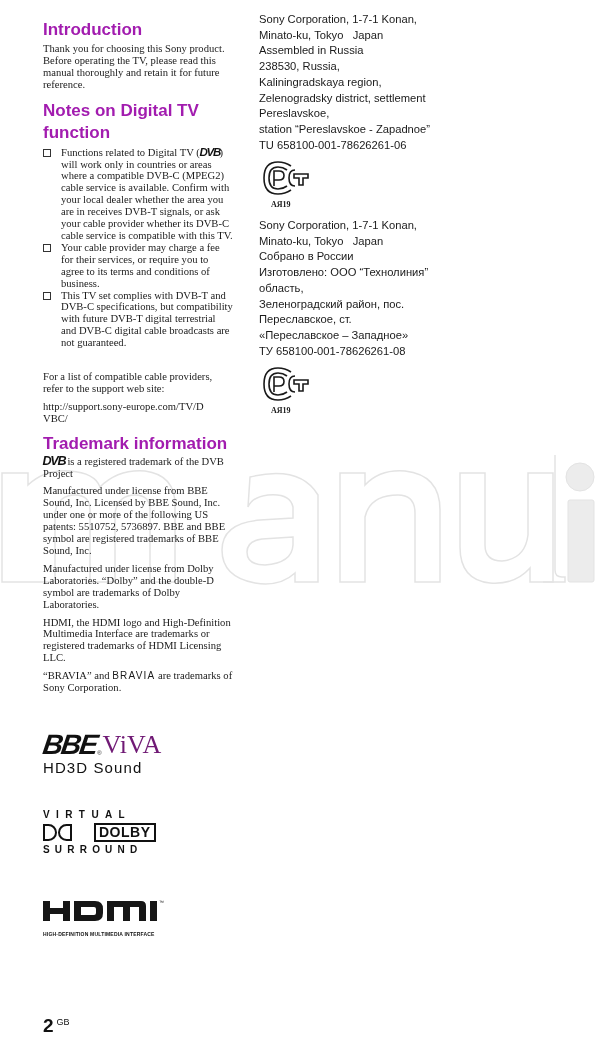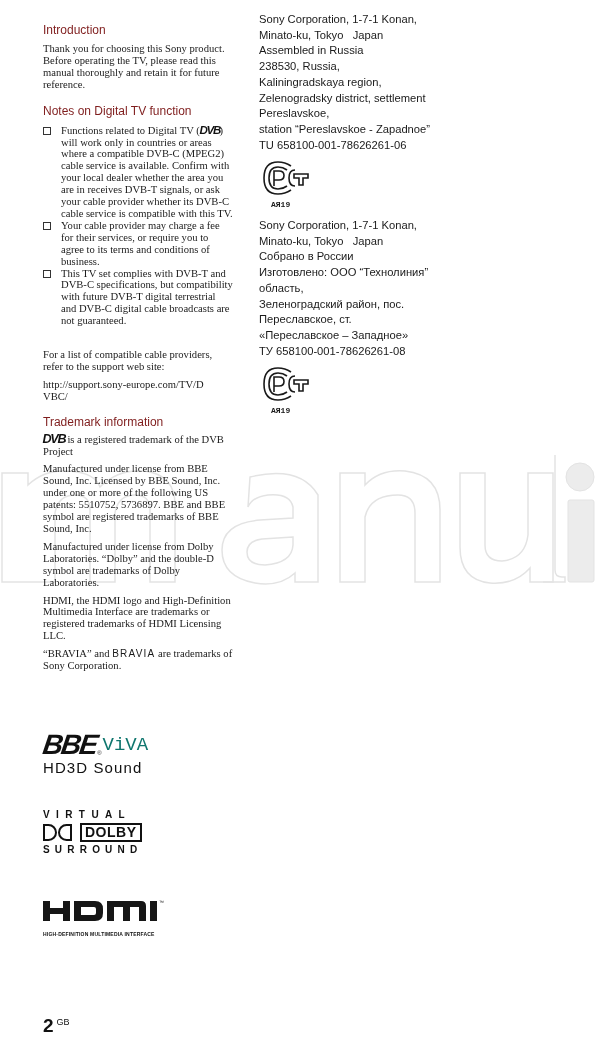--- a/index.html
+++ b/index.html
@@ -13,22 +13,22 @@
 
     .col-left {
       position: absolute; left: 43px; top: 20px; width: 190px; z-index: 1;
     }
     .col-right {
       position: absolute; left: 259px; top: 12px; width: 200px; z-index: 1;
       font-family: "Liberation Sans", sans-serif; font-size: 11.2px; line-height: 15.7px; color: #1a1a1a;
     }
 
     h1.sec {
-      font-family: "Liberation Sans", sans-serif; font-weight: normal; font-size: 12px;
-      line-height: 20px; color: #7f1d1d; margin: 0 0 3px 0;
+      font-family: "Liberation Sans", sans-serif; font-weight: bold; font-size: 17px;
+      line-height: 20px; color: #a21caf; margin: 0 0 3px 0;
     }
     h1.sec.two-line { line-height: 22px; }
 
     p.body {
       font-family: "Liberation Serif", serif; font-size: 10.6px; line-height: 11.9px;
       color: #1a1a1a; margin-bottom: 6px;
     }
 
     ul.notes { list-style: none; margin-bottom: 14px; }
     ul.notes li {
@@ -50,55 +50,55 @@
     }
 
     .logo-bbe { position: absolute; left: 43px; top: 732px; z-index: 1; }
     .bbe-row { display: flex; align-items: flex-end; height: 26px; }
     .bbe-text {
       font-family: "Liberation Sans", sans-serif; font-weight: 900; font-style: italic;
       font-size: 28px; line-height: 26px; letter-spacing: -2px; color: #111; transform: skewX(-8deg);
     }
     .bbe-reg { font-size: 6px; line-height: 6px; margin: 0 1px 2px 1px; font-family: "Liberation Sans", sans-serif; }
     .viva-text {
-      font-family: Liberation Mono, monospace; font-weight: normal; font-size: 19px;
-      line-height: 26px; color: #0f766e; letter-spacing: 0px;
+      font-family: Liberation Serif, serif; font-weight: normal; font-size: 26px;
+      line-height: 26px; color: #701a75; letter-spacing: 0px;
     }
     .hd3d-text {
       font-family: "Liberation Sans", sans-serif; font-size: 15px; line-height: 16px;
       letter-spacing: 1.1px; color: #111; margin-top: 2px;
     }
 
     .logo-dolby { position: absolute; left: 43px; top: 808px; z-index: 1; width: 110px; }
     .dolby-word {
       font-family: "Liberation Sans", sans-serif; font-weight: bold; font-size: 10px; line-height: 14px;
       letter-spacing: 6.4px; color: #111;
     }
-    .dolby-mid { display: flex; align-items: center; gap: 8px; margin: 1px 0 1px 0; }
+    .dolby-mid { display: flex; align-items: center; gap: 22px; margin: 1px 0 1px 0; }
     .dolby-dd { display: flex; gap: 1px; }
     .dolby-dd span {
       display: block; width: 14px; height: 17px; border: 2px solid #111; position: relative;
     }
     .dolby-dd span.l { border-radius: 0 9px 9px 0; border-left-width: 2px; }
     .dolby-dd span.r { border-radius: 9px 0 0 9px; }
     .dolby-box {
       border: 2px solid #111; padding: 0 3px; height: 19px;
       font-family: "Liberation Sans", sans-serif; font-weight: bold; font-size: 14px; line-height: 15px;
       letter-spacing: 0.5px; color: #111;
     }
 
     .logo-hdmi { position: absolute; left: 43px; top: 898px; z-index: 1; }
     .hdmi-sub {
       font-family: "Liberation Sans", sans-serif; font-weight: bold; font-size: 5px; letter-spacing: 0.2px;
       color: #111; margin-top: 3px; white-space: nowrap;
     }
 
     .gost { margin: 8px 0 2px 2px; }
     .gost-code {
-      font-family: Liberation Mono, monospace; font-weight: bold; font-size: 8px; margin-left: 10px; line-height: 10px;
+      font-family: Liberation Serif, serif; font-weight: bold; font-size: 8px; margin-left: 10px; line-height: 10px;
     }
 
     .page-num {
       position: absolute; left: 43px; top: 1016px; z-index: 1; display: flex; align-items: flex-start;
       font-family: "Liberation Sans", sans-serif; color: #111;
     }
     .page-num .n { font-size: 19px; font-weight: bold; line-height: 19px; }
     .page-num .r { font-size: 9px; line-height: 10px; margin-left: 3px; margin-top: 1px; }
   </style>
 </head>

